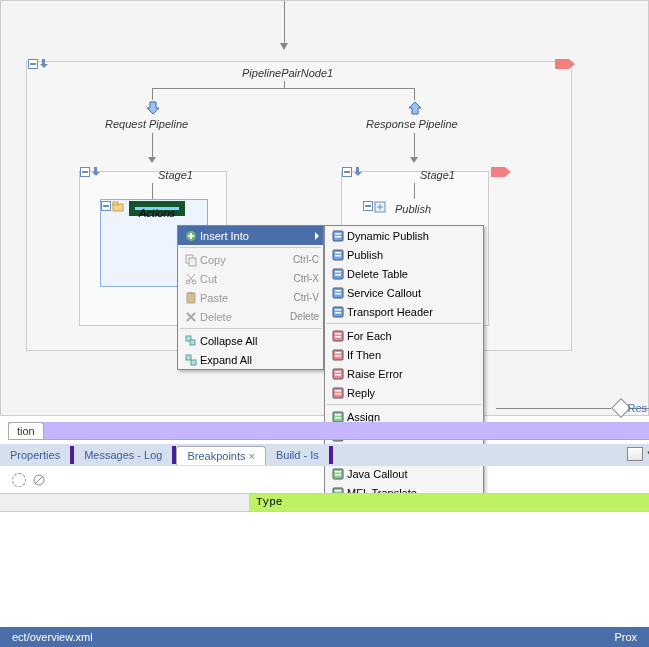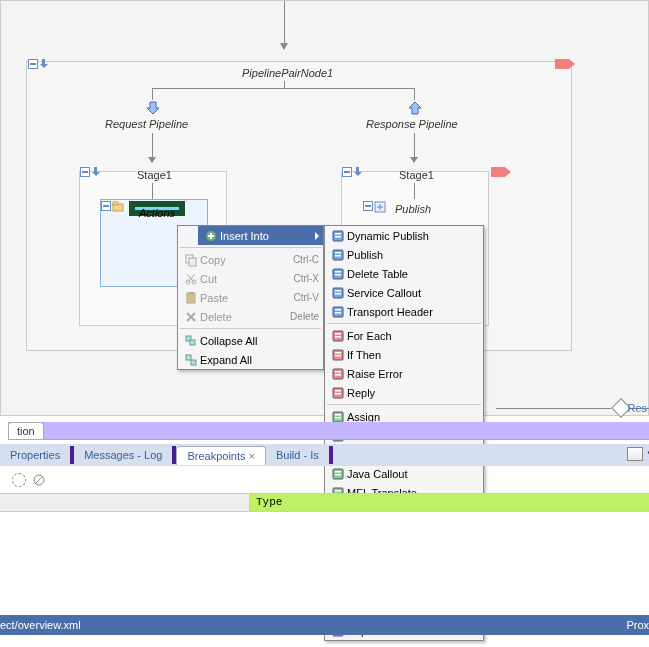--- a/index.html
+++ b/index.html
@@ -18,41 +18,41 @@
   .marker-flag::before { content:''; position:absolute; left:0; top:0; width:14px; height:10px; background:#f08080; }
   .marker-flag::after { content:''; position:absolute; left:14px; top:0; width:0; height:0; border-left:6px solid #f08080; border-top:5px solid transparent; border-bottom:5px solid transparent; }
   
   .pipeline-arrow { position: absolute; width: 14px; height: 14px; }
   .arrow-down-svg { width: 14px; height: 14px; }
   .pipeline-label { position: absolute; font-style: italic; color: #333; }
   
   .branch-line { position: absolute; background: #888; }
   
   .stage-box { position: absolute; border: 1px solid #ccc; background: #fafafa; }
-  .stage-label { position: absolute; color: #333; }
+  .stage-label { position: absolute; font-style: italic; color: #333; margin-left: 21px; }
   .stage-toggle { position: absolute; display: flex; gap: 1px; }
   
   .action-box { position: absolute; border: 1px solid #8bb0e8; background: #eef4fd; }
   .action-selected { position: absolute; background: #7dd3fc; border: 6px solid #14532d; padding: 0 4px; color: #000; font-style: italic; }
   .publish-label { position: absolute; font-style: italic; color: #333; }
   
   .mini-icon { display: inline-block; width: 10px; height: 10px; border: 1px solid #6a8cc6; background: #fff; position: relative; }
   .mini-minus::after { content:''; position:absolute; left:1px; top:3px; width:6px; height:2px; background:#6a8cc6; }
   .mini-arrow { width: 10px; height: 10px; display: inline-block; position: relative; }
   .mini-arrow::before { content:''; position:absolute; left:3px; top:0; width:3px; height:6px; background:#6a8cc6; }
   .mini-arrow::after { content:''; position:absolute; left:1px; top:5px; width:0; height:0; border-left:4px solid transparent; border-right:4px solid transparent; border-top:4px solid #6a8cc6; }
   
   .diamond { position: absolute; width: 14px; height: 14px; transform: rotate(45deg); border: 1px solid #888; background: #fff; }
   
   
   .ctx-menu { position: absolute; background: #f5f5f5; border: 1px solid #888; box-shadow: 2px 2px 3px rgba(0,0,0,.25); }
   .ctx-menu.main { left: 177px; top: 225px; width: 147px; }
   .ctx-menu.sub { left: 324px; top: 225px; width: 160px; }
   .ctx-item { display: flex; align-items: center; height: 19px; padding: 0 4px 0 4px; cursor: default; }
-  .ctx-item.selected { background: #4a6ea9; color: #fff; margin-left: 20px; }
+  .ctx-item.selected { background: #4a6ea9; color: #fff; }
   .ctx-item.disabled { color: #999; }
   .ctx-icon { width: 18px; display: flex; align-items: center; justify-content: center; }
   .ctx-label { flex: 1; }
   .ctx-accel { color: #888; font-size: 10px; }
   .ctx-sep { height: 1px; background: #ccc; margin: 2px 2px; }
   .ctx-submenu-arrow { width: 0; height: 0; border-left: 4px solid #fff; border-top: 4px solid transparent; border-bottom: 4px solid transparent; margin-left: 4px; }
   .ctx-item:not(.selected) .ctx-submenu-arrow { border-left-color: #333; }
   
   
   .reset-label { position: absolute; right: 2px; top: 402px; color: #4a6ea9; }
@@ -67,21 +67,21 @@
   .grid-toggle::after { content:'▾'; position:absolute; right:-10px; top:0; font-size:9px; color:#333; }
   
   .bp-empty { position: absolute; left: 0; top: 466px; width: 649px; height: 28px; display: flex; align-items: center; padding-left: 12px; gap: 6px; border-bottom: 1px solid #ccc; }
   .dashcircle { width: 14px; height: 14px; border: 1px dashed #888; border-radius: 50%; }
   
   .bp-table-head { position: absolute; left: 0; top: 494px; width: 649px; height: 18px; border-bottom: 1px solid #ccc; display: flex; }
   .bp-col1 { width: 250px; border-right: 1px solid #ccc; padding: 2px 6px; background: #efefef; }
   .bp-col2 { flex: 1; padding: 2px 6px; background: #bef264; font-family: Liberation Mono, monospace; }
   .bp-table-body { position: absolute; left: 0; top: 512px; width: 649px; height: 115px; background: #fff; }
   
-  .statusbar { position: absolute; left: 0; bottom: 12px; width: 649px; height: 20px; background: #4a6ea9; color: #fff; display: flex; align-items: center; padding: 0 0; justify-content: space-between; }
+  .statusbar { position: absolute; left: 0; bottom: 0; width: 649px; height: 20px; background: #4a6ea9; color: #fff; display: flex; align-items: center; padding: 0 12px; justify-content: space-between; }
   
   .svg-icon { width: 14px; height: 14px; }
 </style>
 </head>
 <body>
 
 <div class="canvas">
 
   <div class="toplink"></div>
   <div class="toparrow"></div>

